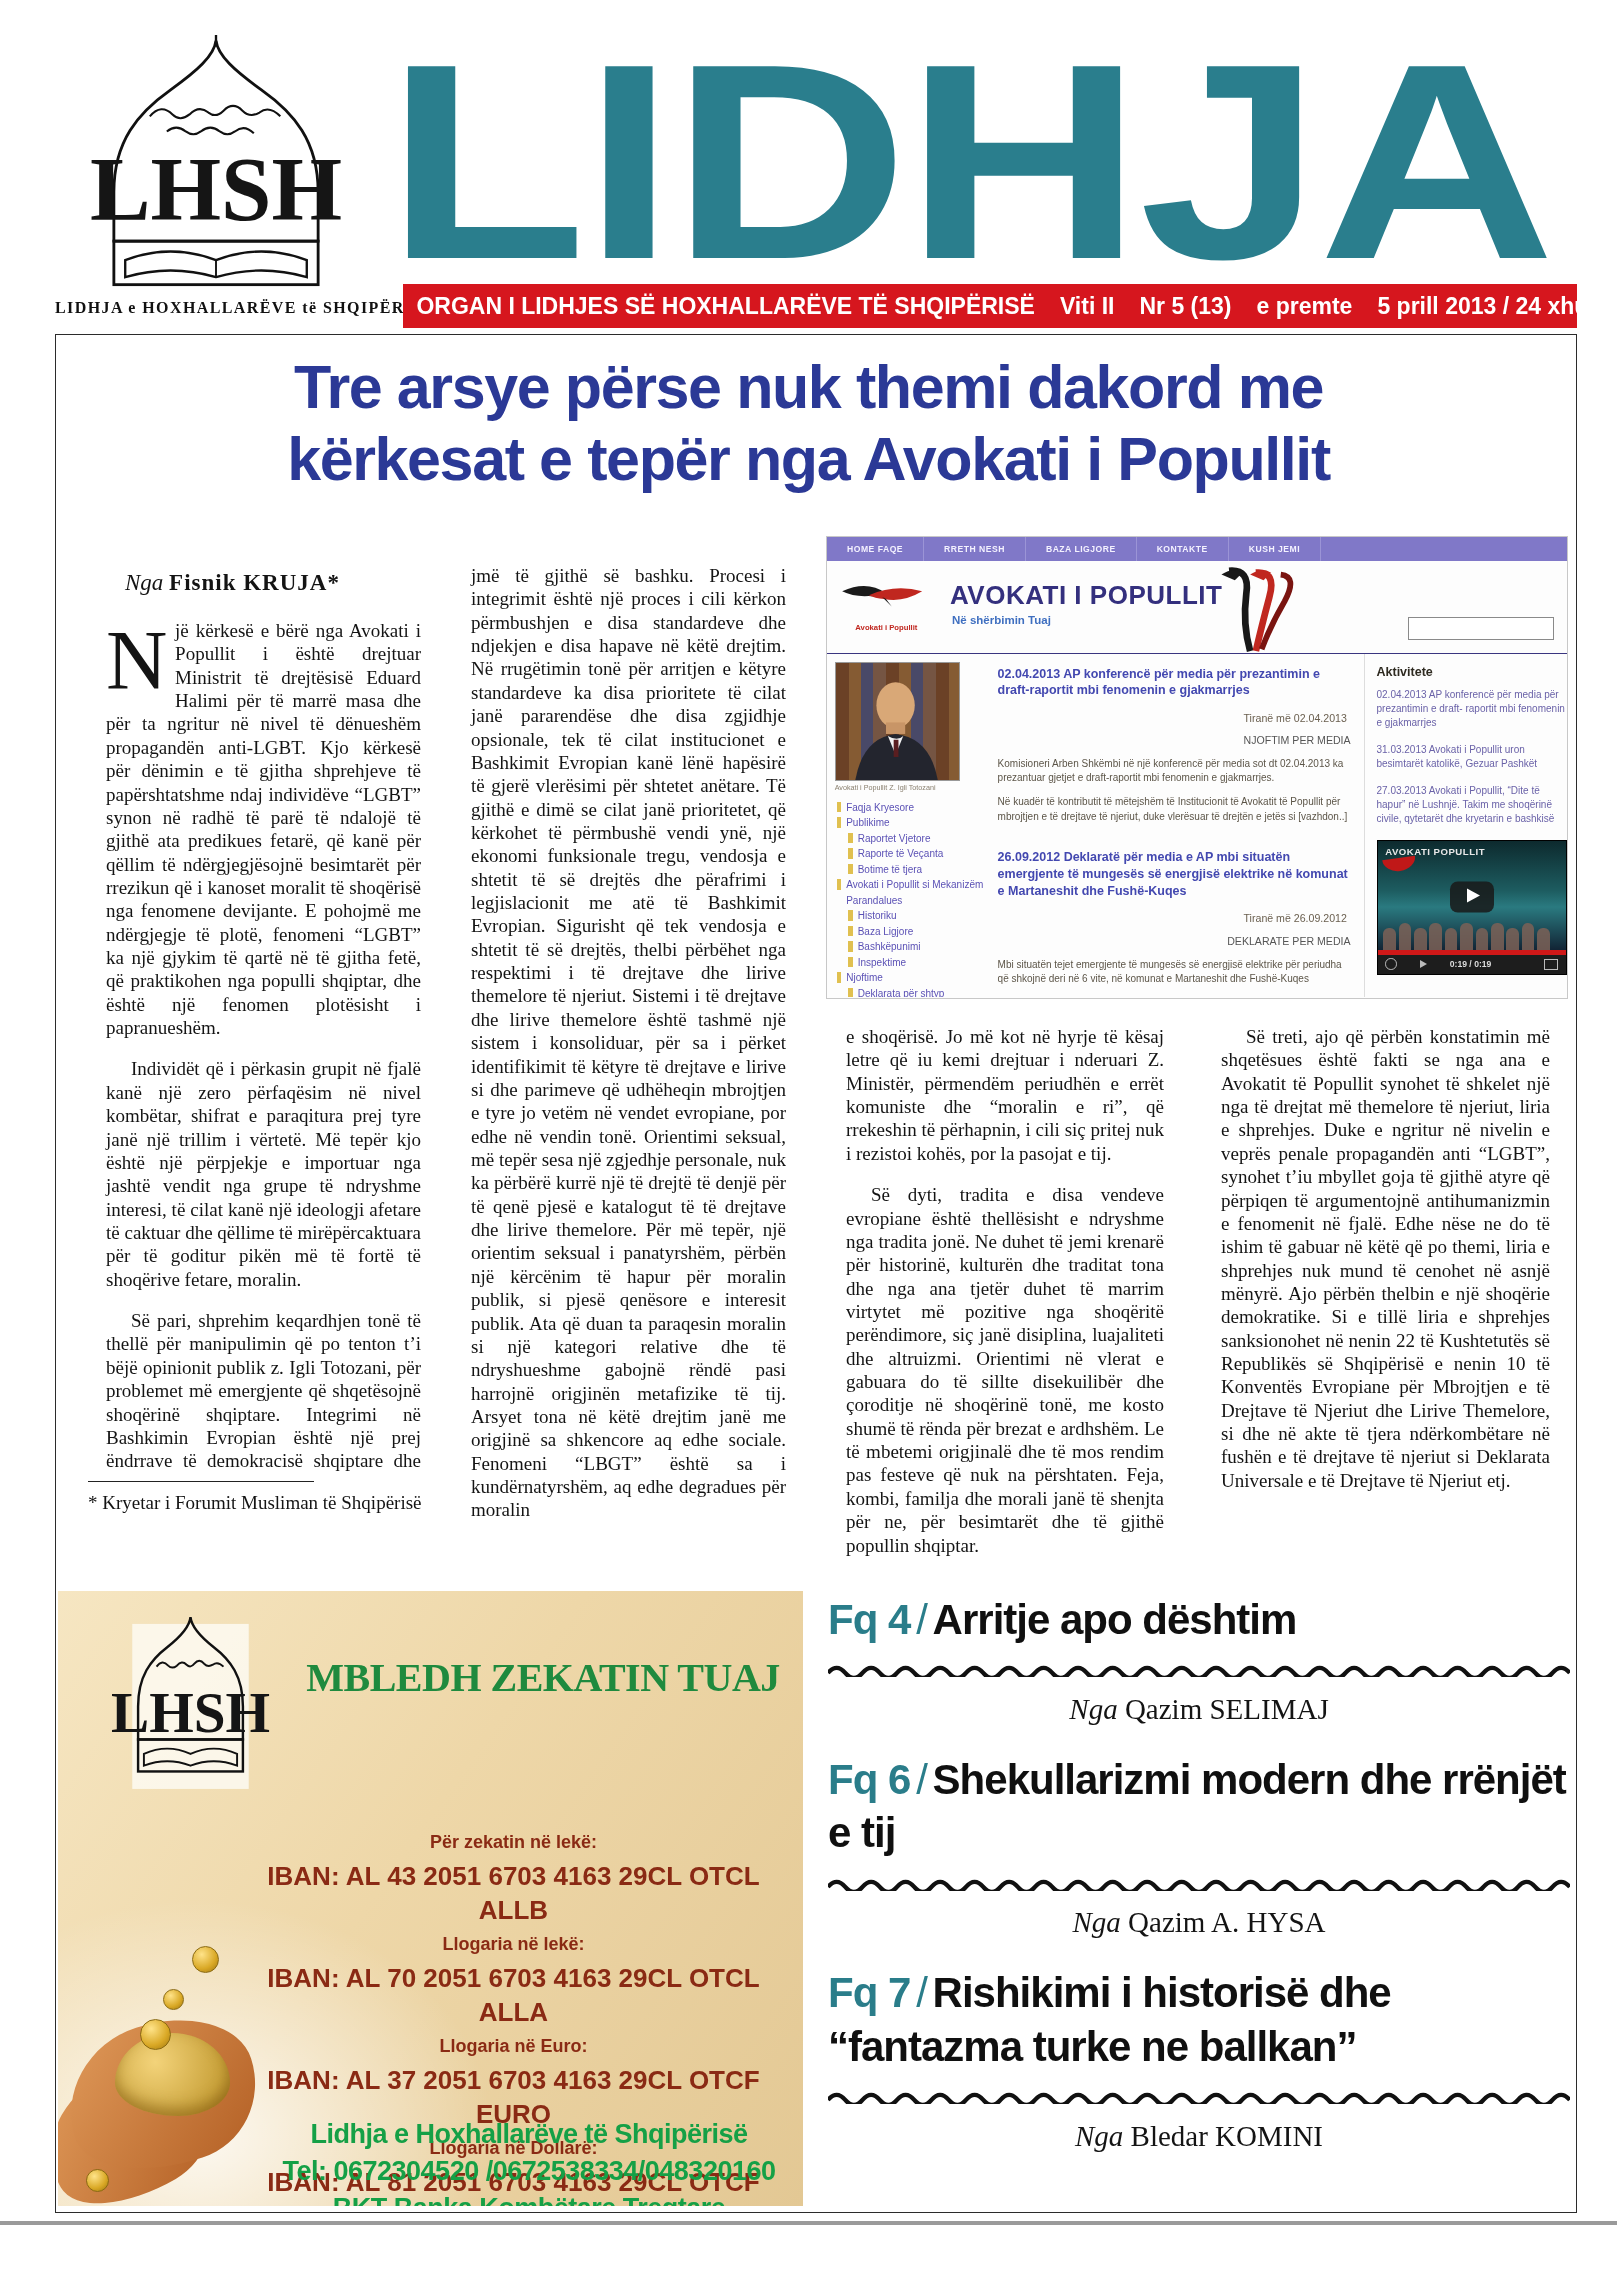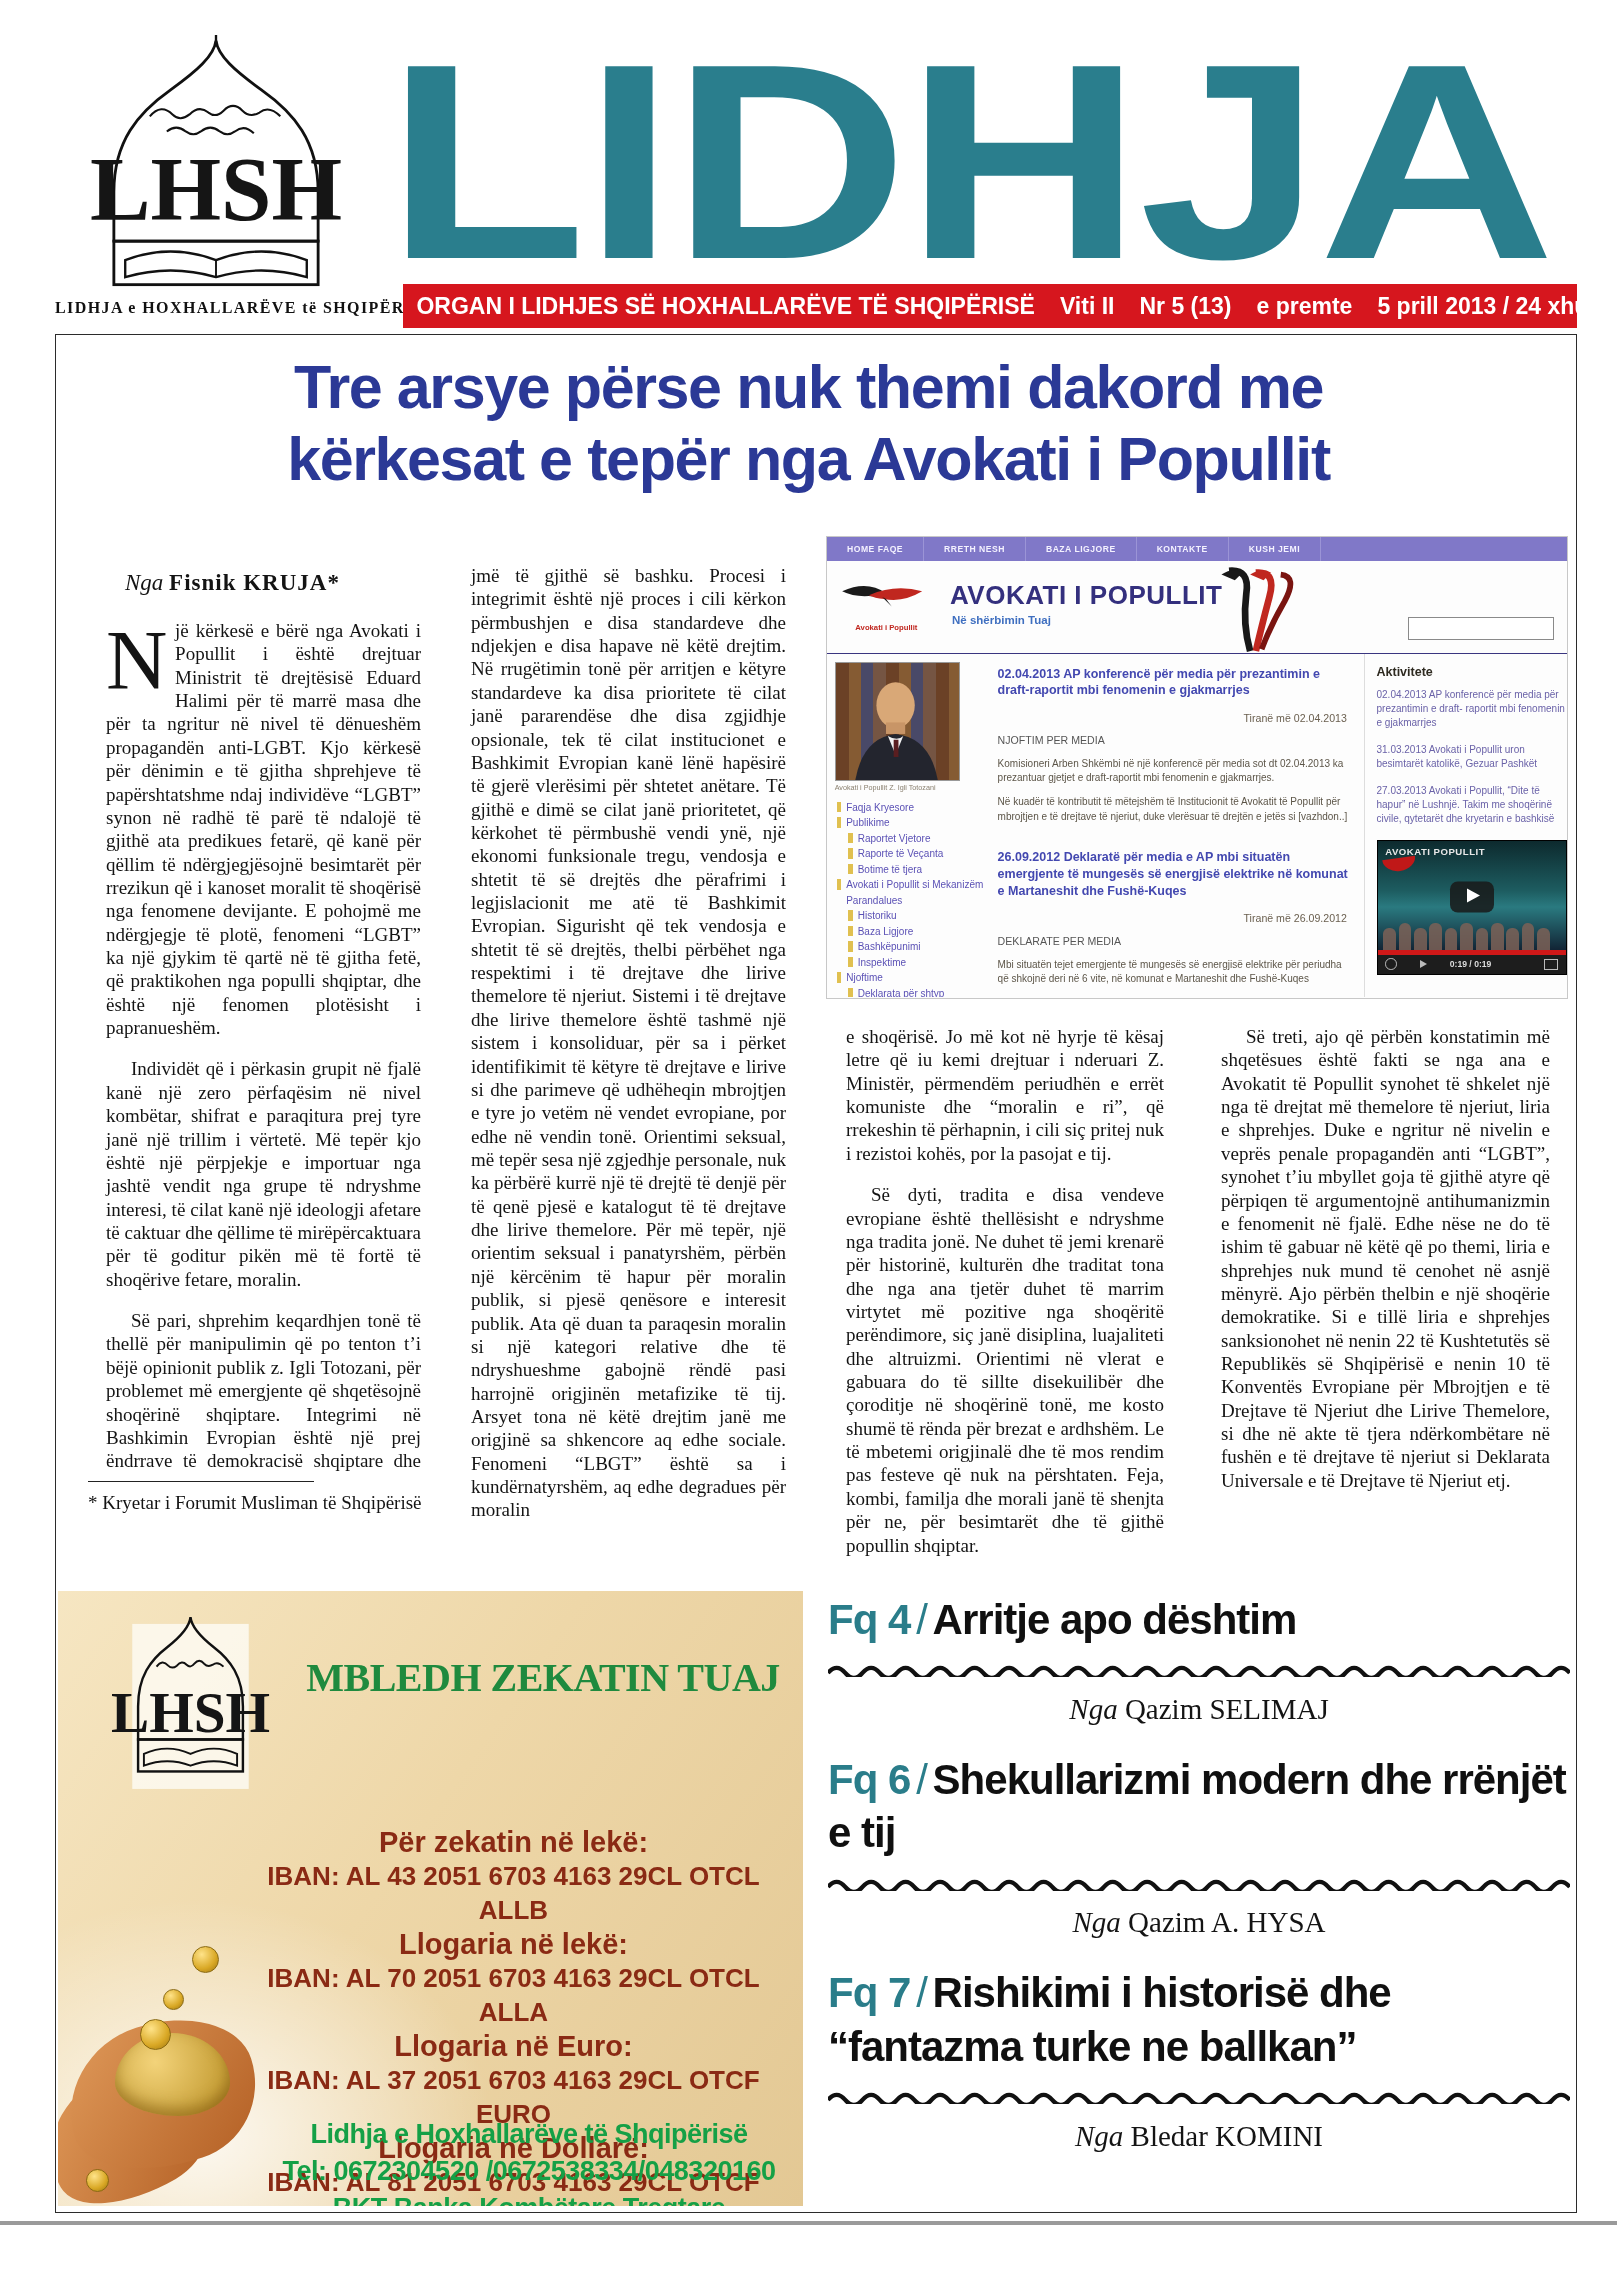--- a/index.html
+++ b/index.html
@@ -73,21 +73,21 @@
     background:repeating-linear-gradient(90deg,#7a4a2a 0 13.4px,#9a6a3a 13.4px 25px,#51537a 25px 37px,#87624d 37px 50px);}
   .photo-cap{font:7.2px/1.2 "Liberation Sans",sans-serif;color:#8a8070;margin:2.9px 0 7.7px;}
   .site-menu{list-style:none;margin:0;padding:0;font:10px/1.55 "Liberation Sans",sans-serif;color:#5b51b5;}
   .site-menu li{position:relative;padding-left:11.5px;}
   .site-menu li.lvl1{padding-left:23px;}
   .site-menu li::before{content:"";position:absolute;left:1.9px;top:1.9px;width:4.8px;height:10.6px;background:#e0c050;}
   .site-menu li.lvl1::before{left:13.4px;}
   .site-main{width:377px;flex:none;padding:11.5px 13.4px 0 9.6px;box-sizing:border-box;border-right:1px solid #ddd;}
   .news-title{font:700 12.5px/1.35 "Liberation Sans",sans-serif;color:#4348b0;margin:0 0 9.6px;}
   .news-date{font:10.6px/1 "Liberation Sans",sans-serif;color:#6b6050;text-align:right;margin:13.4px 3.8px 11.5px 0;}
-  .news-sub{font:10.6px/1 "Liberation Sans",sans-serif;color:#555;text-align:left;margin:0 0 11.5px;}
+  .news-sub{font:10.6px/1 "Liberation Sans",sans-serif;color:#555;text-align:right;margin:0 0 11.5px;}
   .news-p{font:10px/1.45 "Liberation Sans",sans-serif;color:#5c5548;margin:0 0 9.6px;}
   .site-right{flex:1;padding:11.5px 9.6px 0 11.5px;box-sizing:border-box;}
   .act-head{font:700 12.5px/1 "Liberation Sans",sans-serif;color:#2e2a20;margin:0 0 9.6px;}
   .act-item{font:10px/1.4 "Liberation Sans",sans-serif;color:#6a62a8;margin:0 0 13.4px;}
   .video{position:relative;width:188px;height:133px;background:#161616;border:1px solid #000;margin-top:3.8px;}
   .video-label{position:absolute;left:7.7px;top:5.8px;font:700 9.6px/1 "Liberation Sans",sans-serif;color:#e8e8e8;letter-spacing:0.5px;}
   .video-thumb{position:absolute;left:0;top:0;right:0;bottom:23px;
     background:linear-gradient(180deg,#0d2a2e 0%,#1d5c60 45%,#2a7a80 60%,#123 100%);overflow:hidden;}
   .vid-swoosh{position:absolute;left:5.8px;top:17.3px;width:33px;height:13.4px;background:#c01818;border-radius:0 0 17.3px 17.3px/0 0 13.4px 13.4px;transform:rotate(-8deg);}
   .crowd{position:absolute;bottom:0;left:0;right:0;height:33px;display:flex;align-items:flex-end;gap:2.9px;padding:0 5.8px;}
@@ -106,21 +106,21 @@
     position:absolute;left:58px;top:1591px;width:745px;height:615px;overflow:hidden;
     background:linear-gradient(125deg,#f6e6c2 0%,#eed7a8 45%,#e3c globalization 0%,#e3c894 100%);
     background:linear-gradient(125deg,#f6e6c2 0%,#eed7a8 45%,#e3c894 100%);
   }
   .ad-sheen{position:absolute;left:-77px;bottom:-38px;width:538px;height:365px;background:radial-gradient(ellipse at 40% 70%,rgba(255,255,255,.85),rgba(255,255,255,0) 65%);}
   .ad-logo{position:absolute;left:50px;top:17.3px;}
   .ad-title{position:absolute;left:240px;top:67px;width:490px;text-align:center;
     font:700 40px/1 "Liberation Serif",serif;color:#1f8a3e;letter-spacing:-0.5px;}
   .ad-ibans{position:absolute;left:178px;top:234px;width:555px;text-align:center;
     font:700 26px/34px "Liberation Sans",sans-serif;color:#8a2a14;}
-  .ad-ibans .lbl{font-size:29px;}
+  .ad-ibans .lbl{font-size:18px;}
   .ad-contact{position:absolute;left:221px;top:525px;width:500px;text-align:center;
     font:700 27px/37px "Liberation Sans",sans-serif;color:#15a046;letter-spacing:-0.5px;}
   .hands{position:absolute;left:-9.6px;top:317px;width:317px;height:317px;}
   .hand{position:absolute;background:linear-gradient(140deg,#e09a5a,#b35f24);border-radius:48% 52% 40% 60%/60% 45% 55% 40%;}
   .hand.h1{left:17.3px;top:115px;width:192px;height:144px;transform:rotate(-18deg);}
   .hand.h2{left:-5.8px;top:163px;width:173px;height:125px;transform:rotate(-30deg);}
   .grain{position:absolute;left:67px;top:125px;width:115px;height:83px;border-radius:50% 50% 45% 55%/60% 60% 40% 40%;
     background:radial-gradient(circle at 35% 35%,#f3d37a,#caa33c 70%,#a97f22);box-shadow:inset 0 -7.7px 13.4px rgba(120,80,10,.5);}
   .coin{position:absolute;border-radius:50%;background:radial-gradient(circle at 35% 30%,#ffe389,#d9a825 60%,#9c7410);border:1px solid #8a6a12;}
   

